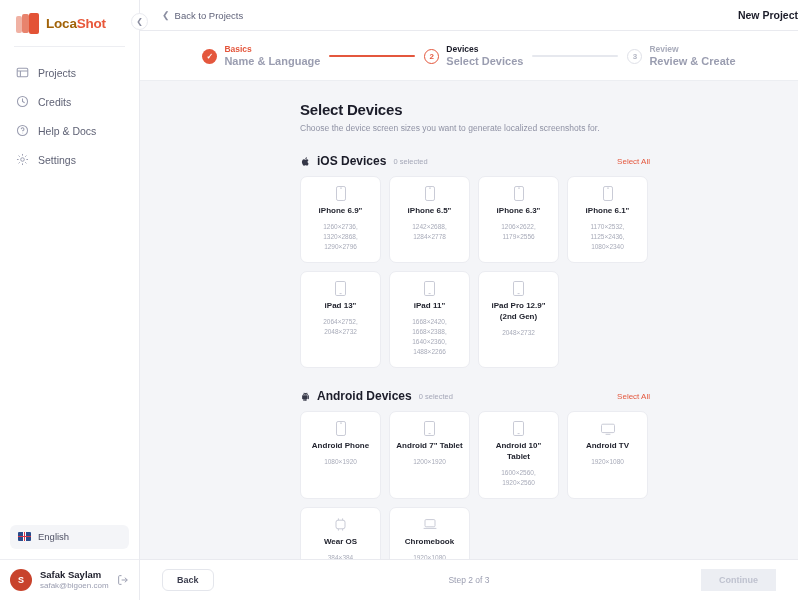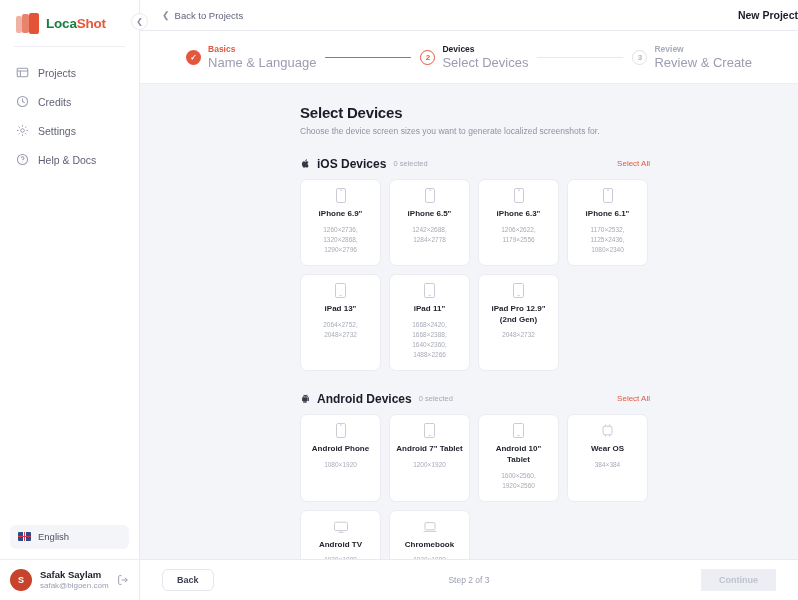--- a/index.html
+++ b/index.html
@@ -22,21 +22,21 @@
   .logo-row {
     display: flex; align-items: center; gap: 7px;
     padding: 16px 0 16px 16px; height: 46px;
   }
   .logo-mark { position: relative; width: 23px; height: 21px; flex: 0 0 23px; }
   .logo-mark i { position: absolute; display: block; border-radius: 2px; }
   .lm1 { left: 0;  top: 3px;  width: 6px;  height: 17px; background: #f0b2a4; }
   .lm2 { left: 6px; top: 1px;  width: 7px;  height: 19px; background: #e8836d; }
   .lm3 { left: 13px; top: 0;   width: 10px; height: 21px; background: #e35336; }
   .logo-text { font-size: 13.5px; font-weight: bold; letter-spacing: -.2px; }
-  .logo-text .a { color: #15803d; margin-top: 20px; }
+  .logo-text .a { color: #a16207; margin-top: 20px; }
   .logo-text .b { color: #e8573a; }
 
   .sb-divider { height: 1px; background: #edeef2; margin: 0 14px; }
 
   .nav { padding: 12px 8px 0 8px; display: flex; flex-direction: column; gap: 2px; }
   .nav-item {
     display: flex; align-items: flex-end; gap: 9px;
     padding: 7px 8px; border-radius: 7px;
     font-size: 10.5px; color: #5f6275; cursor: pointer;
   }
@@ -119,21 +119,21 @@
   .step-bubble {
     width: 15px; height: 15px; border-radius: 50%;
     display: flex; align-items: center; justify-content: center;
     font-size: 8px; font-weight: bold; flex: 0 0 15px;
   }
   .step-bubble.done { background: #e4573d; color: #fff; }
   .step-bubble.active { background: #fff; border: 1.3px solid #e4573d; color: #e4573d; }
   .step-bubble.todo { background: #fff; border: 1.3px solid #dfe1e8; color: #b3b6c4; }
   .step-txt { line-height: 1.25; }
   .step-title { font-size: 8.5px; font-weight: bold; }
-  .step-sub { font-size: 13px; color: #9a9db0; }
+  .step-sub { font-size: 11px; color: #9a9db0; font-weight: bold; }
   .step.done .step-title { color: #e4573d; }
   .step.active .step-title { color: #1b1c29; }
   .step.todo .step-title { color: #a9acbb; }
   .step-line { width: 86px; height: 1.6px; margin: 0 9px; border-radius: 2px; }
   .step-line.filled { background: #e4573d; }
   .step-line.empty { background: #e6e8ee; }
 
   .content { padding: 20px 0 0 0; }
   .content-inner { width: 350px; margin-left: 160px; }
 
@@ -218,36 +218,36 @@
         <span class="nav-ico">
           <svg viewBox="0 0 16 16" fill="none" stroke="currentColor" stroke-width="1.3">
               <circle cx="8" cy="8" r="6.2"></circle>
               <path d="M8 4.4V8l2.6 1.6"></path>
             </svg>
         </span>
         <span>Credits</span>
       </div>
       <div class="nav-item">
         <span class="nav-ico">
-          <svg viewBox="0 0 16 16" fill="none" stroke="currentColor" stroke-width="1.2">
-              <circle cx="8" cy="8" r="2.2"></circle>
-              <path d="M8 1.2v2M8 12.8v2M1.2 8h2M12.8 8h2M3.2 3.2l1.4 1.4M11.4 11.4l1.4 1.4M12.8 3.2l-1.4 1.4M4.6 11.4l-1.4 1.4"></path>
-            </svg>
-        </span>
-        <span>Settings</span>
-      </div>
-      <div class="nav-item">
-        <span class="nav-ico">
           <svg viewBox="0 0 16 16" fill="none" stroke="currentColor" stroke-width="1.3">
               <circle cx="8" cy="8" r="6.2"></circle>
               <path d="M6.4 6.3a1.7 1.7 0 1 1 2 1.7v1"></path>
               <circle cx="8.4" cy="11.1" r=".55" fill="currentColor" stroke="none"></circle>
             </svg>
         </span>
         <span>Help &amp; Docs</span>
+      </div>
+      <div class="nav-item">
+        <span class="nav-ico">
+          <svg viewBox="0 0 16 16" fill="none" stroke="currentColor" stroke-width="1.2">
+              <circle cx="8" cy="8" r="2.2"></circle>
+              <path d="M8 1.2v2M8 12.8v2M1.2 8h2M12.8 8h2M3.2 3.2l1.4 1.4M11.4 11.4l1.4 1.4M12.8 3.2l-1.4 1.4M4.6 11.4l-1.4 1.4"></path>
+            </svg>
+        </span>
+        <span>Settings</span>
       </div>
     </nav>
 
     <div class="sidebar-spacer"></div>
 
     <div class="lang-chip">
       <span class="flag"></span>
       <span class="lang-label">English</span>
     </div>
     <div class="user-sep"></div>
@@ -458,38 +458,38 @@
                       <path d="M4.6 12.6h2"></path>
                     </svg>
                   </span>
                 <span class="dev-name">Android 10" Tablet</span>
                 <span class="dev-res" style="white-space:pre-line">1600×2560,
 1920×2560</span>
               </div>
 
               <div class="dev-card">
                 <span class="dev-ico">
+                    <svg width="14" height="13" viewBox="0 0 14 13" fill="none" stroke="currentColor" stroke-width="1">
+                      <rect x=".5" y="2.2" width="13" height="8.4" rx="1.3"></rect>
+                      <path d="M4.6 12.3h4.8"></path>
+                    </svg>
+                  </span>
+                <span class="dev-name">Android TV</span>
+                <span class="dev-res" style="white-space:pre-line">1920×1080</span>
+              </div>
+
+              <div class="dev-card">
+                <span class="dev-ico">
                     <svg width="11" height="15" viewBox="0 0 11 15" fill="none" stroke="currentColor" stroke-width="1">
                       <rect x="1" y="3.2" width="9" height="8.6" rx="2"></rect>
                       <path d="M3.4 3.2V1.4M7.6 3.2V1.4M3.4 11.8v1.8M7.6 11.8v1.8"></path>
                     </svg>
                   </span>
                 <span class="dev-name">Wear OS</span>
                 <span class="dev-res" style="white-space:pre-line">384×384</span>
-              </div>
-
-              <div class="dev-card">
-                <span class="dev-ico">
-                    <svg width="14" height="13" viewBox="0 0 14 13" fill="none" stroke="currentColor" stroke-width="1">
-                      <rect x=".5" y="2.2" width="13" height="8.4" rx="1.3"></rect>
-                      <path d="M4.6 12.3h4.8"></path>
-                    </svg>
-                  </span>
-                <span class="dev-name">Android TV</span>
-                <span class="dev-res" style="white-space:pre-line">1920×1080</span>
               </div>
 
               <div class="dev-card">
                 <span class="dev-ico">
                     <svg width="14" height="12" viewBox="0 0 14 12" fill="none" stroke="currentColor" stroke-width="1">
                       <rect x="2" y="1.6" width="10" height="7.2" rx="1.1"></rect>
                       <path d="M.6 10.4h12.8"></path>
                     </svg>
                   </span>
                 <span class="dev-name">Chromebook</span>

